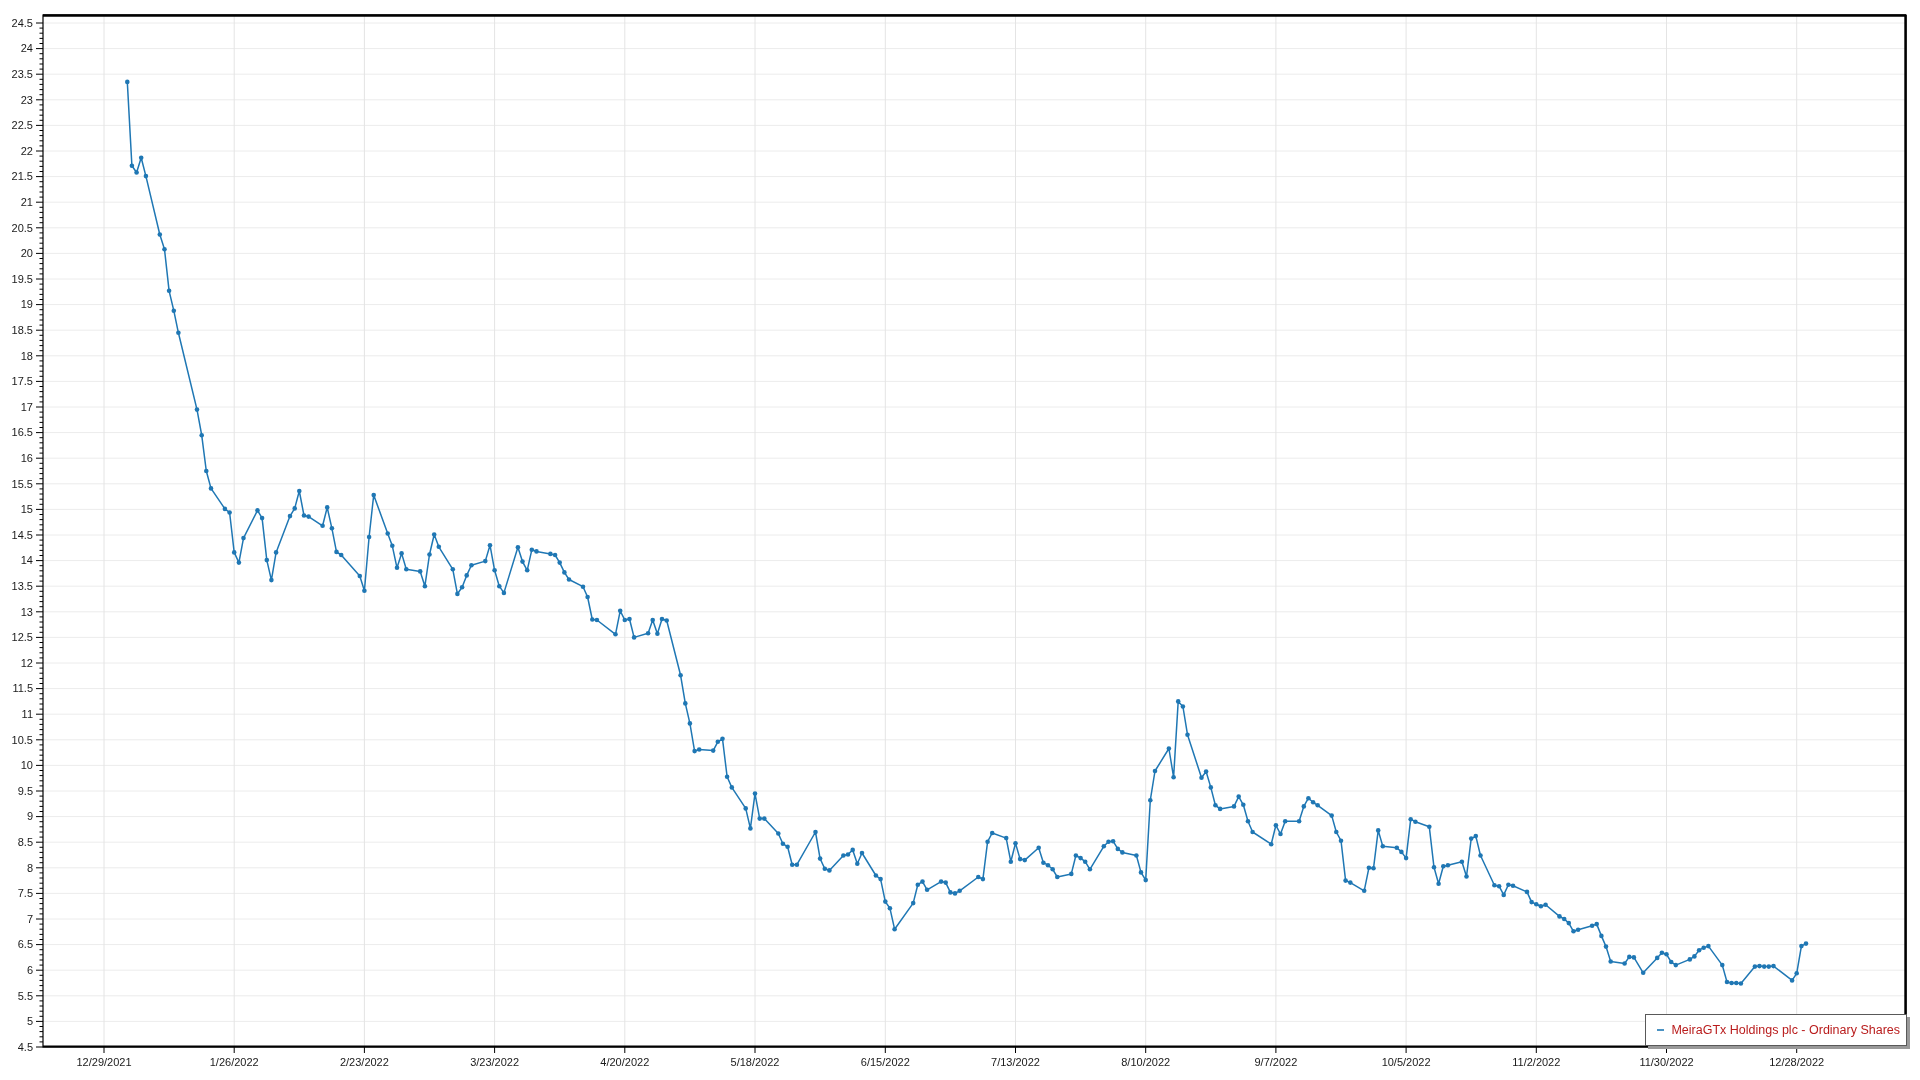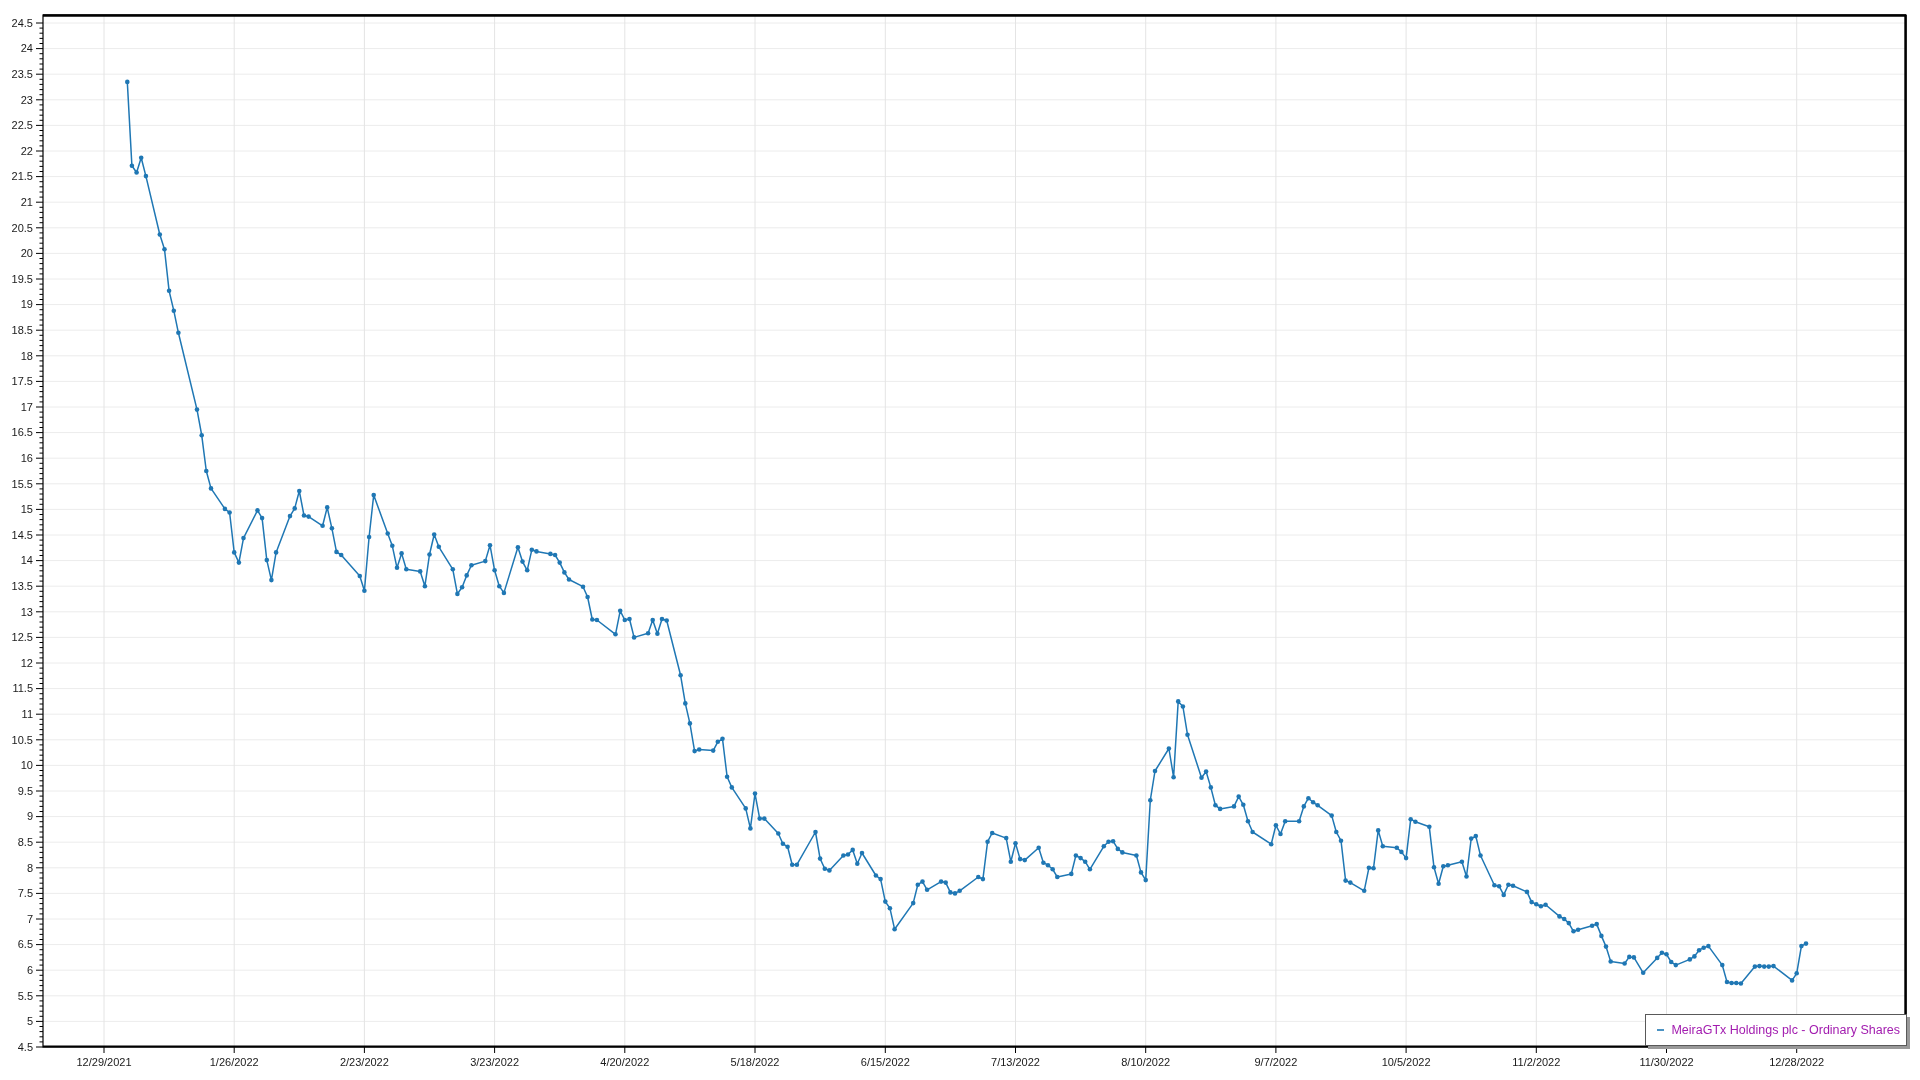--- a/index.html
+++ b/index.html
@@ -3,21 +3,21 @@
 <meta charset="utf-8">
 <style>
   html,body{margin:0;padding:0;background:#fff;}
   .stage{position:relative;width:1920px;height:1080px;background:#ffffff;
          font-family:"Liberation Sans",sans-serif;overflow:hidden;}
   .chart-svg{position:absolute;left:0;top:0;}
   .legend-box{position:absolute;left:1645px;top:1014px;width:262px;height:32px;
       background:#ffffff;border:1px solid #595959;box-shadow:3px 3px 0 #999999;
       display:flex;align-items:center;gap:7px;padding:0 6px 0 9px;box-sizing:border-box;
       white-space:nowrap;}
-  .legend-box .legend-label{font-size:12.5px;color:#a21caf;}
+  .legend-box .legend-label{font-size:12.5px;color:#b91c1c;}
   .tick-label{font-size:11px;fill:#1a1a1a;}
 </style>
 </head>
 <body>
 
 <div class="stage">
   <svg id="chart-svg" class="chart-svg" width="1920" height="1080" viewBox="0 0 1920 1080">
       <g>
         <line x1="43" y1="23.0" x2="1906" y2="23.0" stroke="#ececec" stroke-width="1"></line>
         <line x1="43" y1="48.6" x2="1906" y2="48.6" stroke="#ececec" stroke-width="1"></line>

